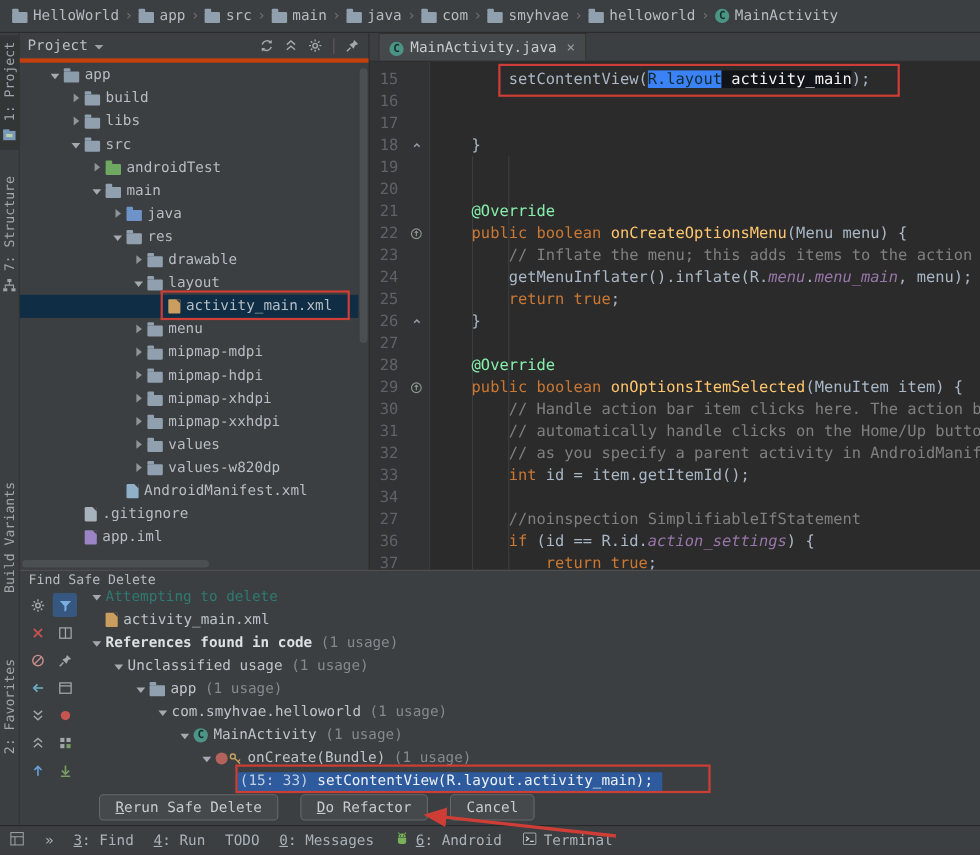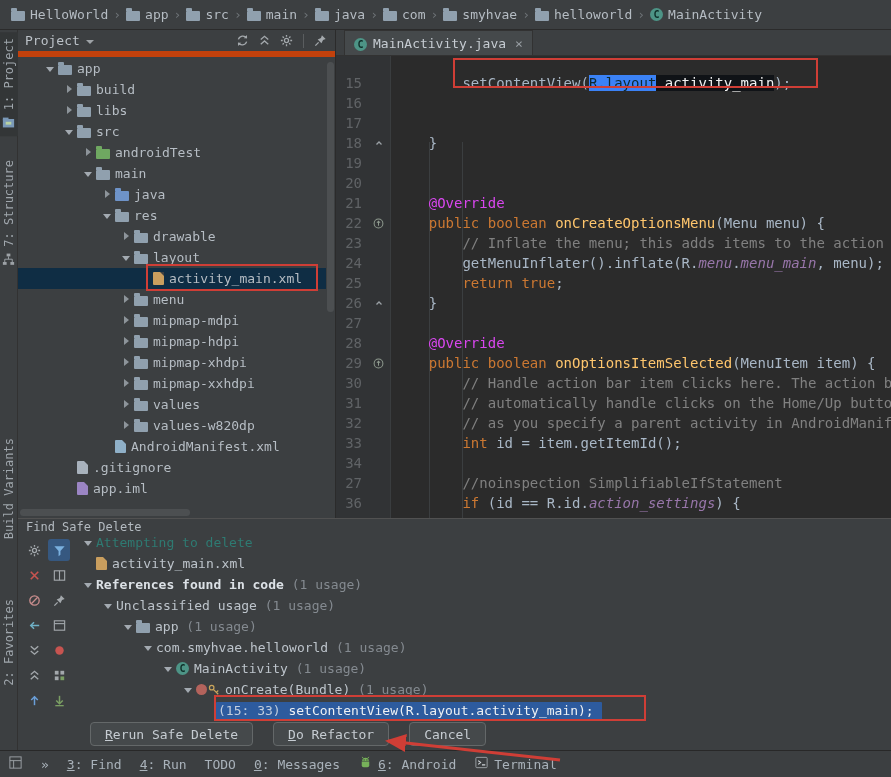--- a/index.html
+++ b/index.html
@@ -15,21 +15,21 @@
   
   .stripe{position:absolute;left:0;top:30px;width:18px;height:720px;border-right:1px solid #323232;background:#3c3f41}
   .stripe-top{position:absolute;top:2px;left:0;width:18px;display:flex;flex-direction:column;gap:18px}
   .stripe-bottom{position:absolute;bottom:58px;left:0;width:18px;display:flex;flex-direction:column;gap:48px}
   .sbtn{writing-mode:vertical-rl;transform:rotate(180deg);font-size:12px;color:#9fa6ac;width:18px;padding:6px 0;display:flex;align-items:center;gap:5px;cursor:default}
   .sbtn.active{background:#333637}
   .sbtn svg{transform:rotate(180deg)}
 
   
   .project{position:absolute;left:18px;top:30px;width:318px;height:488px;border-right:1px solid #2b2b2b;background:#3c3f41}
-  .phead{height:27px;display:flex;align-items:center;padding:0 7px;border-bottom:6px solid #c2410c;color:#bbc1c7;font-size:13px}
+  .phead{height:27px;display:flex;align-items:center;padding:0 7px;border-bottom:4px solid #c2410c;color:#bbc1c7;font-size:13px}
   .caret{width:0;height:0;border-left:4px solid transparent;border-right:4px solid transparent;border-top:4px solid #9da2a6;margin-left:6px;margin-top:2px}
   .phicons{margin-left:auto;display:flex;align-items:center;gap:7px}
   .hic{width:15px;height:15px;display:flex;align-items:center;justify-content:center}
   .hdr-sep{width:1px;height:14px;background:#5a5d5f;margin:0 2px}
   .ptree{position:absolute;top:28px;left:0;right:9px;bottom:12px;overflow:hidden;font-size:13px;color:#b6bdc4}
   .trow{height:21px;display:flex;align-items:center;white-space:nowrap;cursor:default}
   .trow.sel{background:#0f2d44}
   .tlabel{margin-left:5px}
   .tar{flex:none;width:13px;height:13px;position:relative;margin-right:1px}
   .tar.open::before{content:"";position:absolute;left:2px;top:5px;border-left:4px solid transparent;border-right:4px solid transparent;border-top:5px solid #a3aab1}
@@ -50,26 +50,26 @@
 
   
   .editor{position:absolute;left:336px;top:30px;width:555px;height:488px;background:#2b2b2b}
   .tabbar{height:26px;border-bottom:1px solid #323232;display:flex;align-items:stretch;padding-left:8px;background:#3c3f41}
   .tab{display:flex;align-items:center;gap:6px;background:#45494b;padding:0 9px;border:1px solid #323232;border-bottom:none;color:#c6ccd2;font-size:13px;cursor:default}
   .tclose{color:#9aa0a5;margin-left:3px;font-size:13px}
   .ebody{position:absolute;top:26px;left:0;right:0;bottom:0;background:#2b2b2b;overflow:hidden}
   .gutterbg{position:absolute;left:0;top:0;bottom:0;width:55px;background:#313335;border-right:1px solid #3a3d3f}
   .iguide{position:absolute;width:1px;background:#3b3e40;top:86px;bottom:0}
   .g1{left:93px}.g2{left:126px}
-  #elines{position:relative;padding-top:17px}
+  #elines{position:relative;padding-top:6px}
   .eline{display:flex;height:20px;line-height:20px;font-size:14px;white-space:pre}
   .lnum{width:30px;flex:none;text-align:right;color:#606366;padding-right:4px}
   .lmark{width:25px;flex:none;display:flex;align-items:center;justify-content:center}
   .lcode{margin:0;padding-left:4px;font-family:inherit;font-size:14px}
-  .cs.d{color:#a9b7c6}.cs.kw{color:#cc7832}.cs.cmt{color:#808080}.cs.ann{color:#d946ef}
+  .cs.d{color:#a9b7c6}.cs.kw{color:#cc7832}.cs.cmt{color:#808080}.cs.ann{color:#86efac}
   .cs.decl{color:#ffc66d}.cs.field{color:#9876aa;font-style:italic}
   .cs.hlf{background:#3b82f6;color:#0d2a30}
   .cs.hdot{background:#101317;color:#101317}
   .cs.hsel{background:#101317;color:#f2f2f2}
 
   
   .findpanel{position:absolute;left:18px;top:518px;width:873px;height:232px;border-top:1px solid #515151;background:#3c3f41}
   .ftitle{position:absolute;left:8px;top:1px;font-size:12px;color:#b3bac0}
   .ftoolbar{position:absolute;left:4px;top:19px;display:grid;grid-template-columns:25px 25px;grid-auto-rows:25px}
   .fico{width:22px;height:22px;margin:1px;display:flex;align-items:center;justify-content:center;border-radius:3px;cursor:default}

